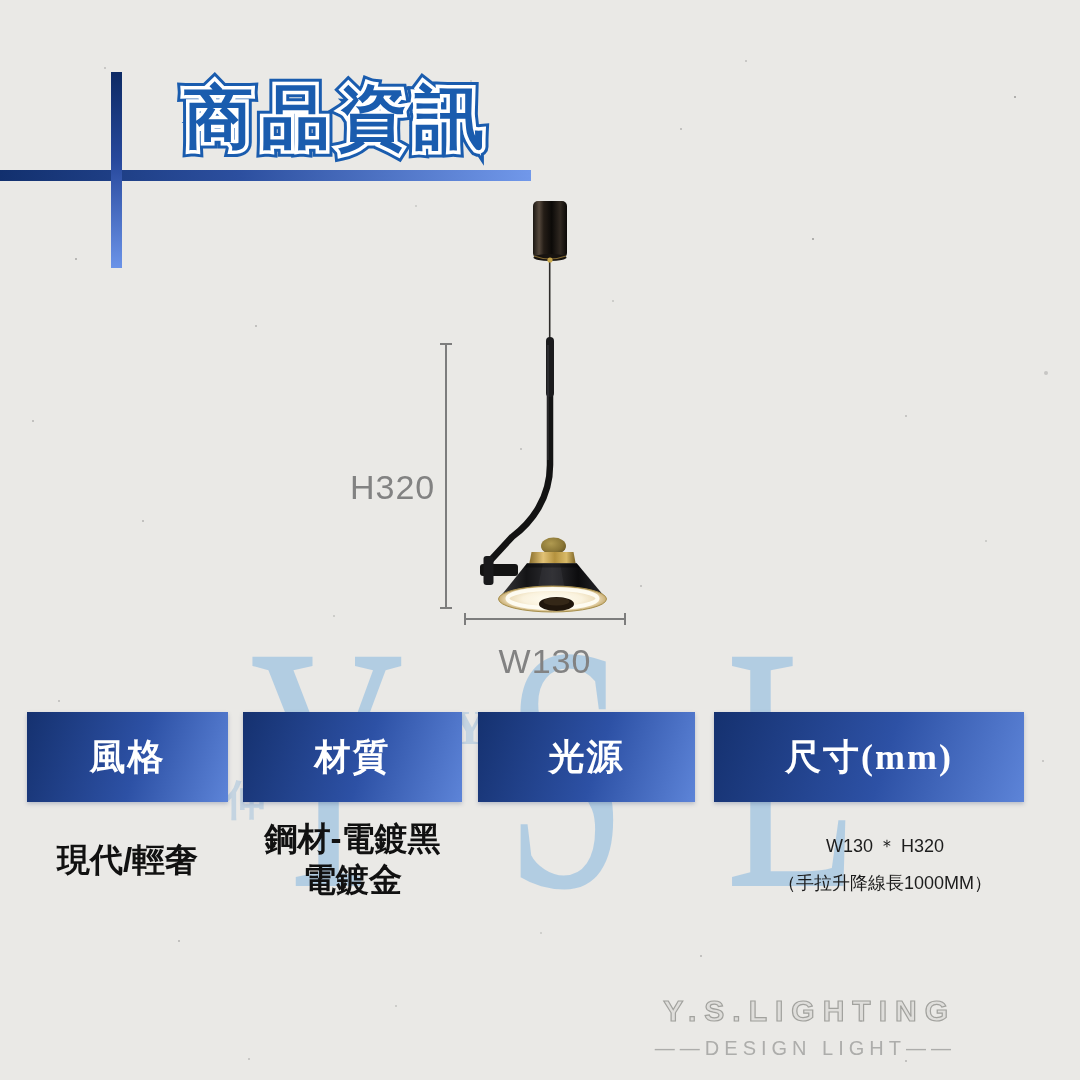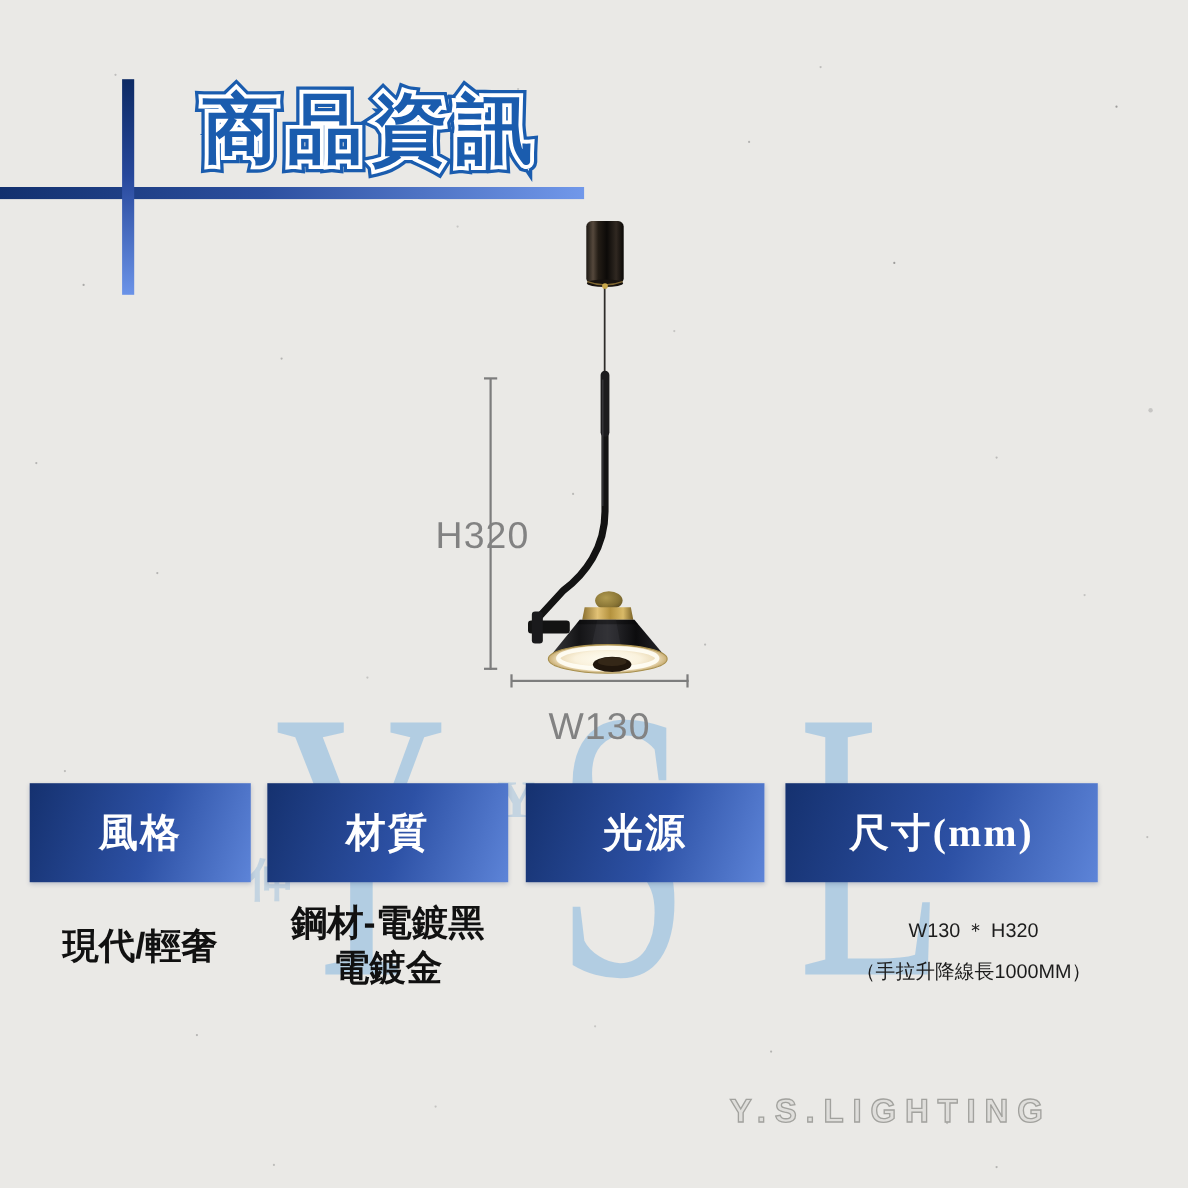--- a/index.html
+++ b/index.html
@@ -52,32 +52,32 @@
 
   
   .dim{position:absolute;background:#7d7d7d;}
   .dim-v{left:445px;top:344px;width:2px;height:265px;}
   .dim-v-t1{left:440px;top:343px;width:12px;height:2px;}
   .dim-v-t2{left:440px;top:607px;width:12px;height:2px;}
   .dim-h{left:465px;top:618px;width:161px;height:2px;}
   .dim-h-t1{left:464px;top:613px;width:2px;height:12px;}
   .dim-h-t2{left:624px;top:613px;width:2px;height:12px;}
   .dim-label{position:absolute;color:#828282;font-size:34px;letter-spacing:1px;}
-  .lbl-h{left:350px;top:468px;width:82px;text-align:right;margin-left:46px;}
+  .lbl-h{left:350px;top:468px;width:82px;text-align:right;}
   .lbl-w{left:485px;top:642px;width:120px;text-align:center;}
 
   
   .spec-header{position:absolute;top:693px;height:90px;display:flex;align-items:center;justify-content:center;
     background:linear-gradient(108deg,#15316f 0%,#2d51a5 55%,#5d84d8 100%);
     color:#ffffff;font-size:36px;font-weight:bold;letter-spacing:2px;
     box-shadow:0 2px 4px rgba(40,60,110,.25);margin-top:19px;}
   .hdr-1{left:27px;width:201px;}
   .hdr-2{left:243px;width:219px;}
   .hdr-3{left:478px;width:217px;}
-  .hdr-4{left:714px;width:284px;}
+  .hdr-4{left:714px;width:310px;}
   .hdr-serif{font-family:"Liberation Serif","DejaVu Serif",serif;font-weight:bold;}
 
   .spec-value{position:absolute;text-align:center;color:#111111;}
   .val-1{left:7px;top:838px;width:241px;font-size:33px;font-weight:bold;line-height:44px;}
   .val-2{left:233px;top:818px;width:239px;font-size:33px;font-weight:bold;line-height:41px;}
   .val-3{left:468px;top:826px;width:237px;font-size:28px;line-height:43px;color:#1c1c1c;}
   .val-4{left:702px;top:828px;width:366px;font-size:18px;line-height:37px;color:#1c1c1c;}
 
   
   .footer{position:absolute;left:0;top:994px;width:956px;text-align:right;}
@@ -197,15 +197,16 @@
     <div>鋼材-電鍍黑</div>
     <div>電鍍金</div>
   </div>
   <div class="spec-value val-4">
     <div>W130 ＊ H320</div>
     <div>（手拉升降線長1000MM）</div>
   </div>
 
   <div class="footer">
     <div class="brand">Y.S.LIGHTING</div>
+    <div class="tagline">——DESIGN LIGHT——</div>
   </div>
 
 </div>
 
 </body></html>

